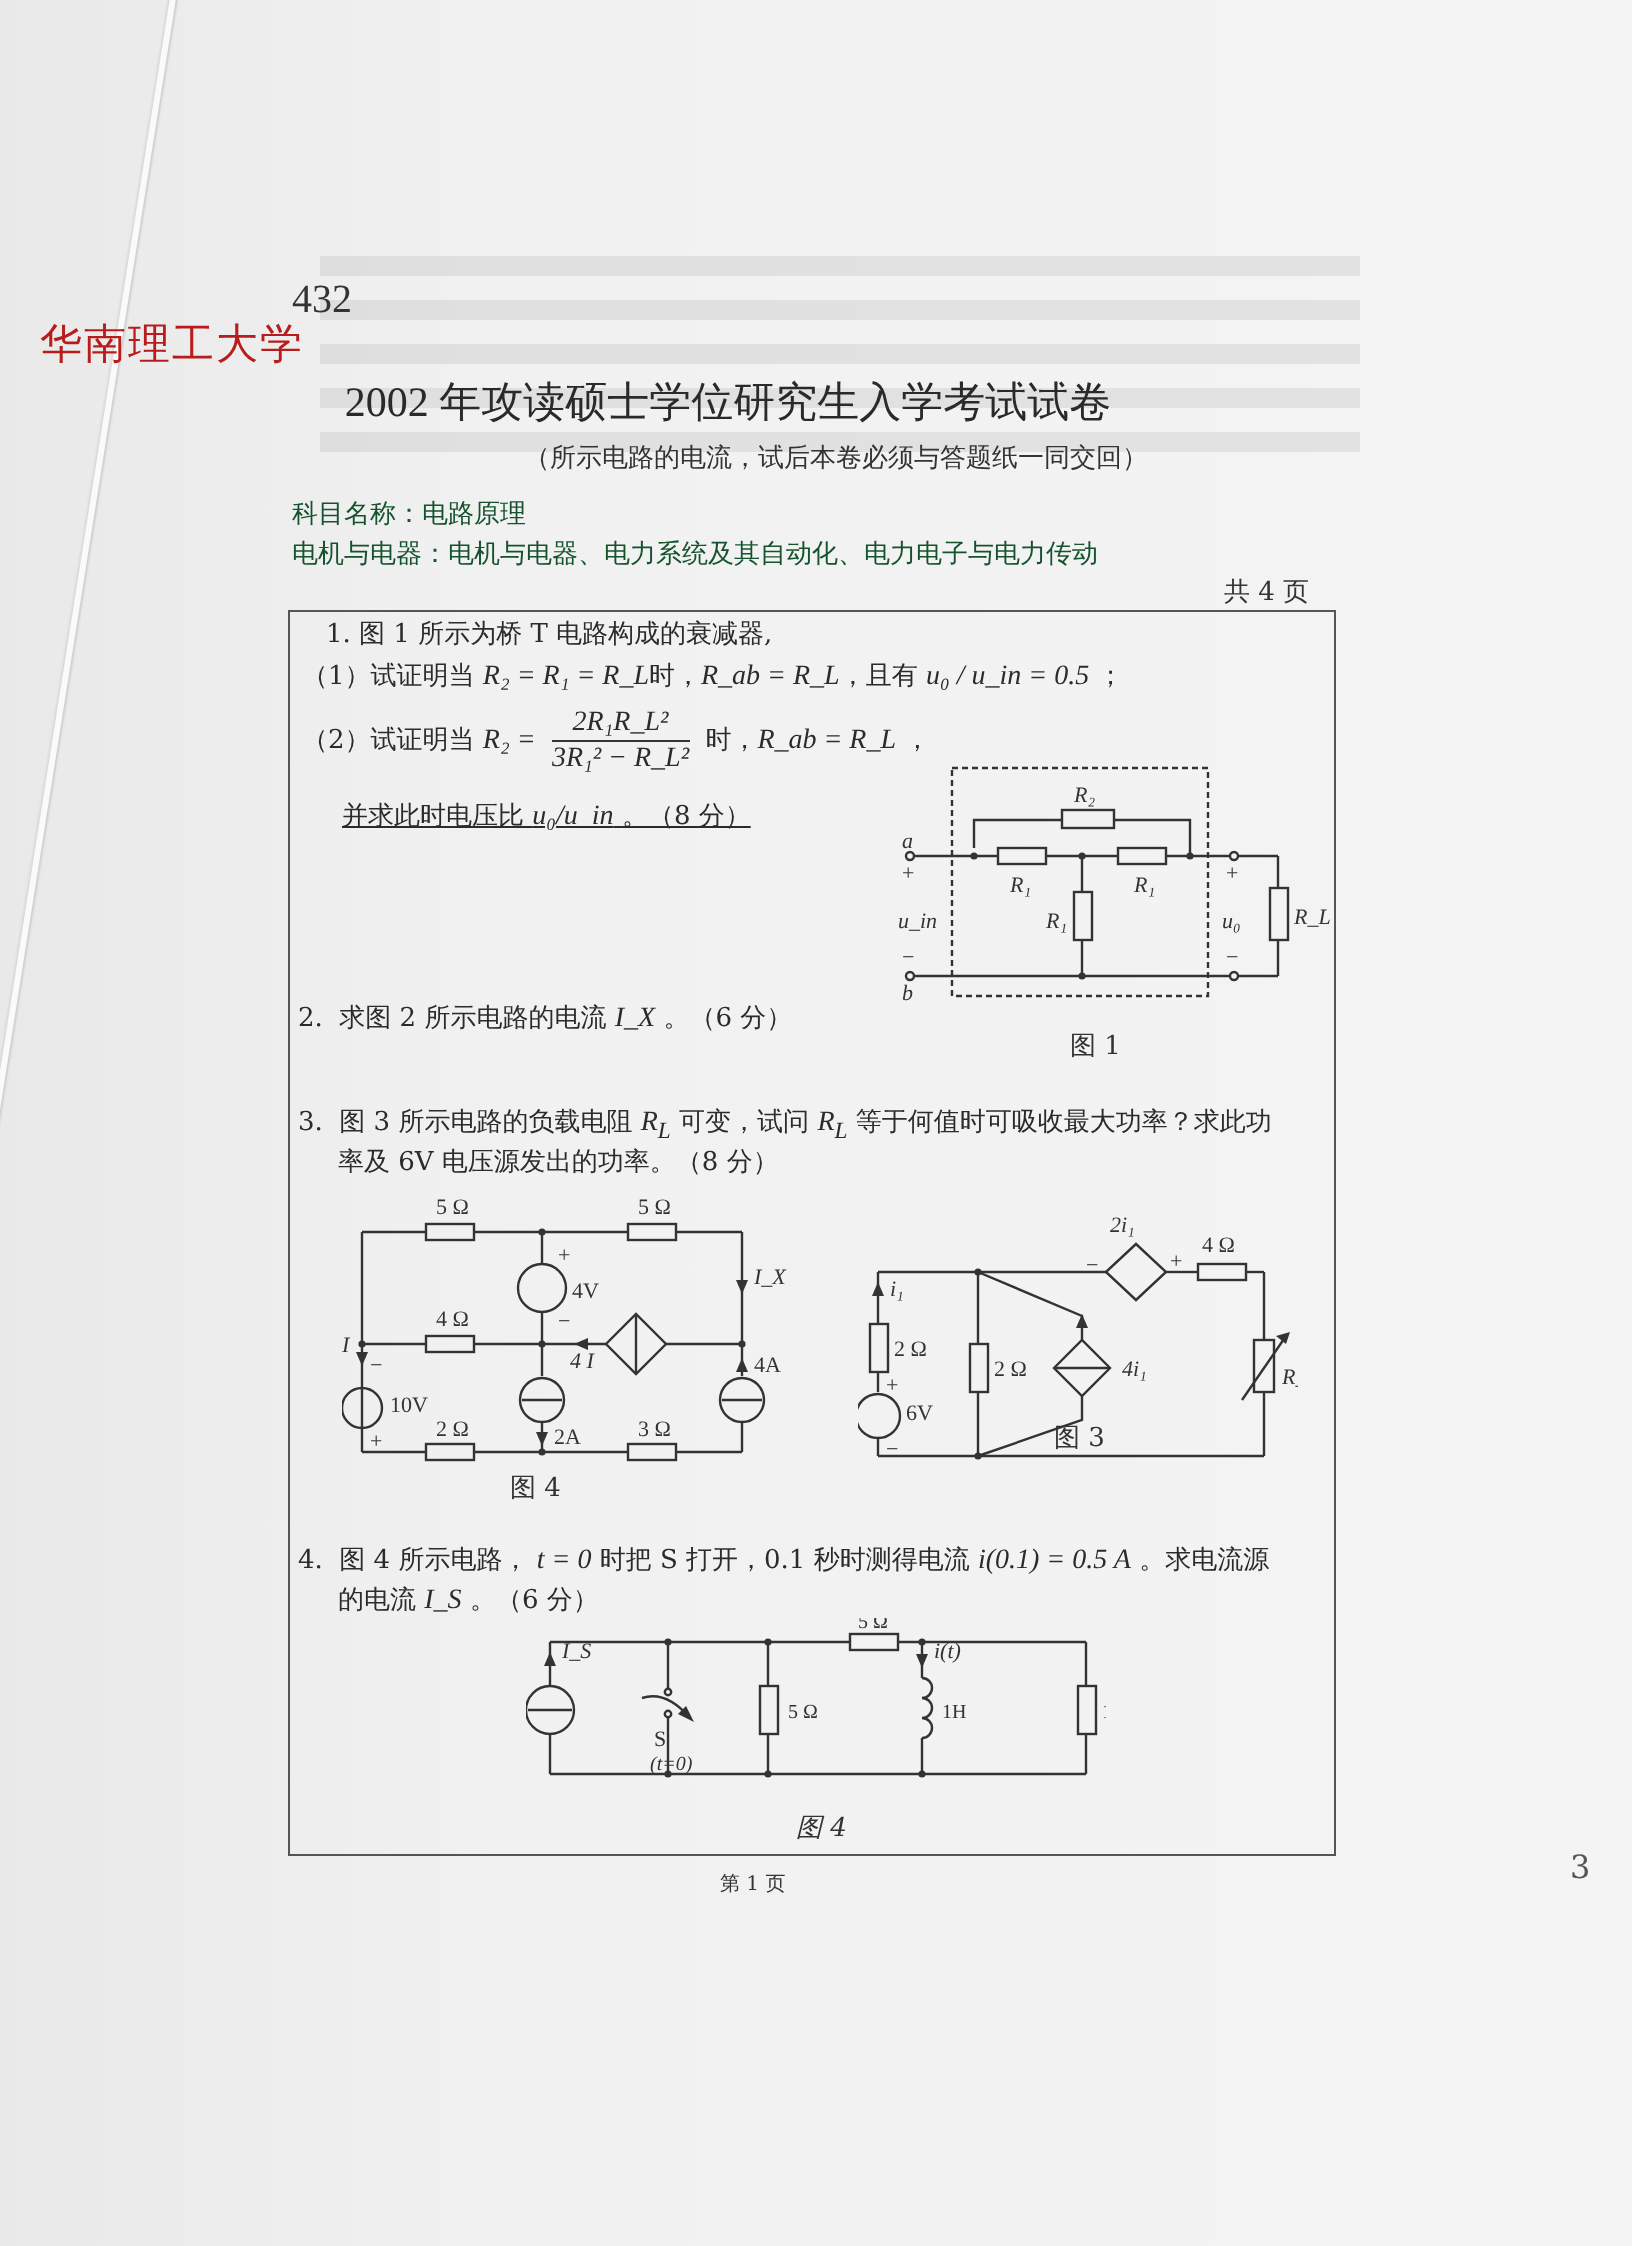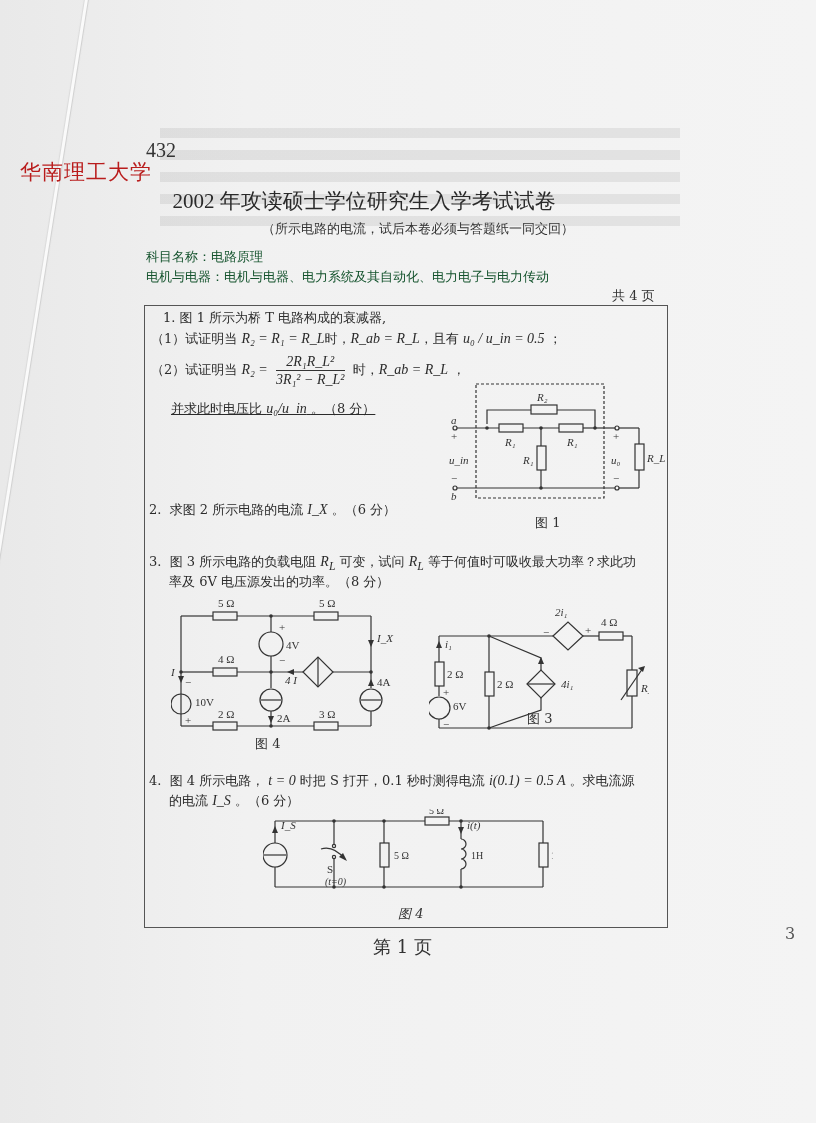--- a/index.html
+++ b/index.html
@@ -30,21 +30,21 @@
   .box {
     position:absolute; left:144px; top:305px; width:522px; height:621px;
     border:1.5px solid #555;
   }
   .q { position:absolute; font-size:13px; color:#2b2b2b; line-height:20px; white-space:nowrap; }
   .it { font-style:italic; font-family:"Liberation Serif", serif; font-size:14px; }
   .frac { display:inline-block; vertical-align:middle; text-align:center; font-family:"Liberation Serif", serif; font-style:italic; font-size:14px; margin:0 4px;}
   .frac .num { display:block; border-bottom:1px solid #333; padding:0 3px; line-height:17px;}
   .frac .den { display:block; line-height:17px; }
   .caption { position:absolute; font-size:13px; color:#333; }
-  .page-foot { left:373px; top:935px; font-size:18px; color:#333; }
+  .page-foot { left:360px; top:935px; font-size:10px; color:#333; }
   .margin-mark { left:785px; top:924px; font-size:16px; color:#555; font-family:"DejaVu Serif", serif;}
   svg text { font-family:"Liberation Serif", serif; fill:#333; }
   .ghost { position:absolute; left:160px; top:128px; width:520px; height:110px; opacity:0.07; background:repeating-linear-gradient(180deg,#000 0 10px, transparent 10px 22px); }
 </style>
 </head>
 <body>
 
 <div class="page-bg"></div>
 <div class="fold-line"></div>
 <div class="ghost"></div>

